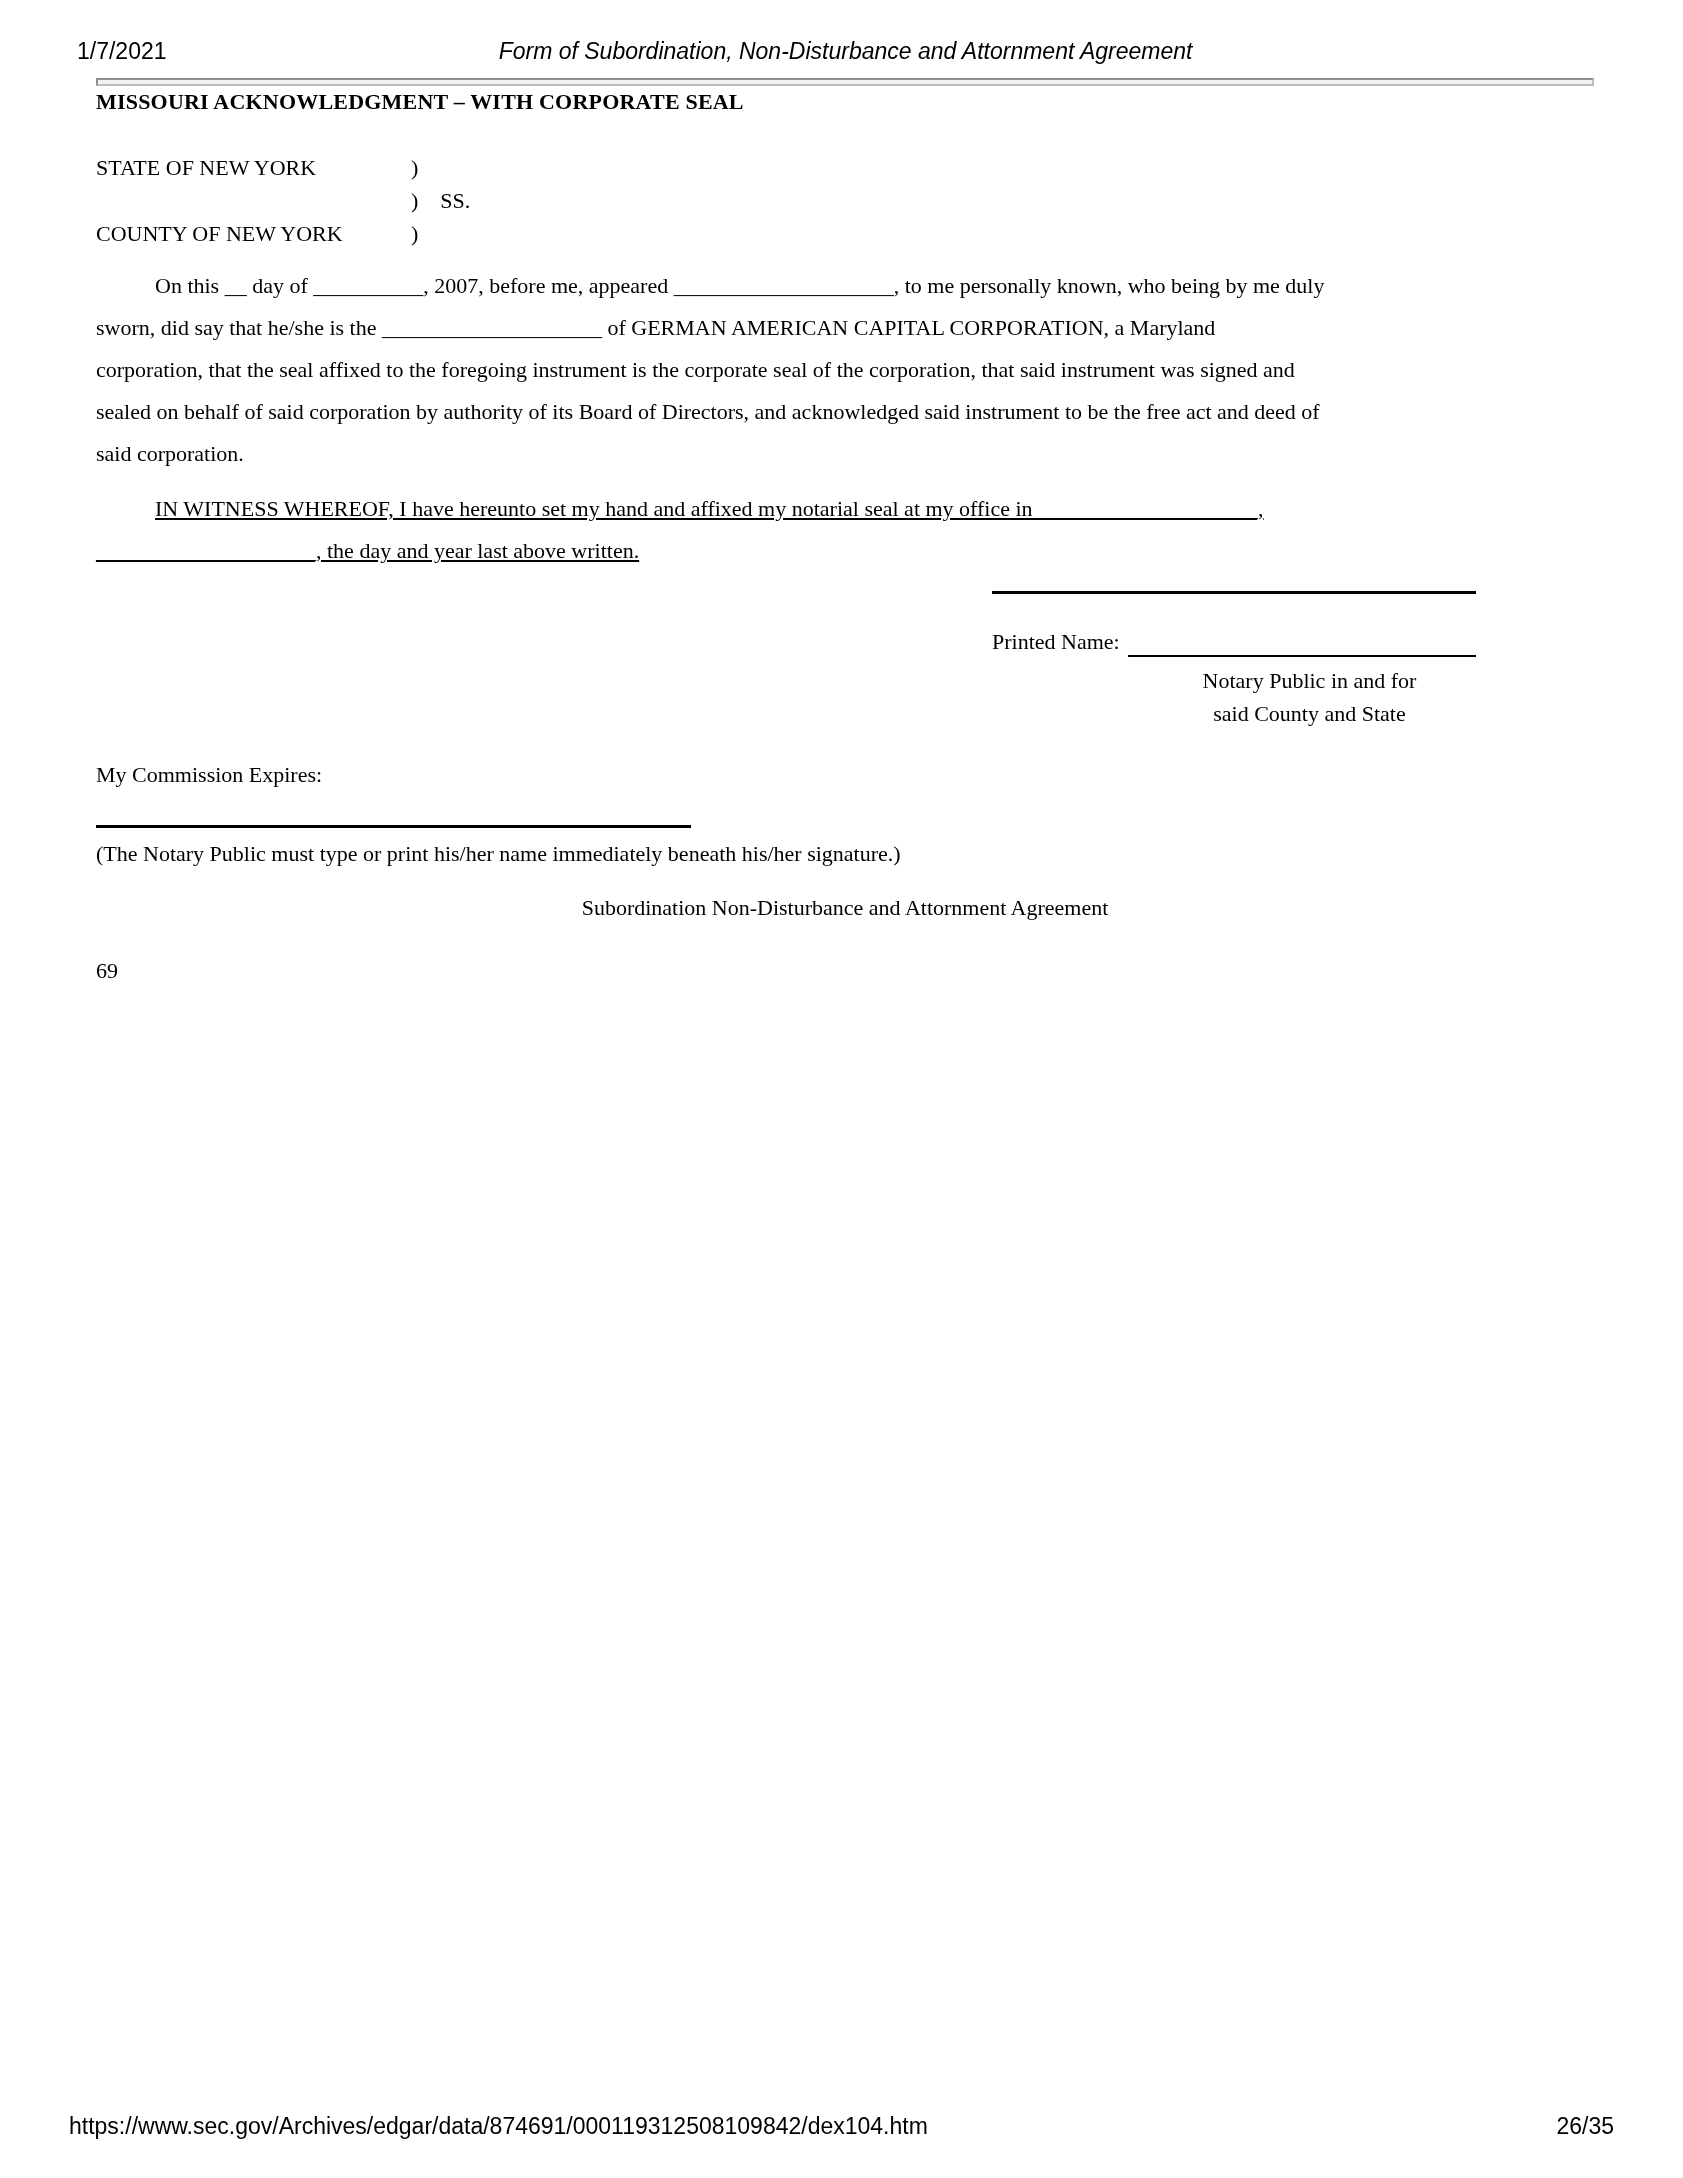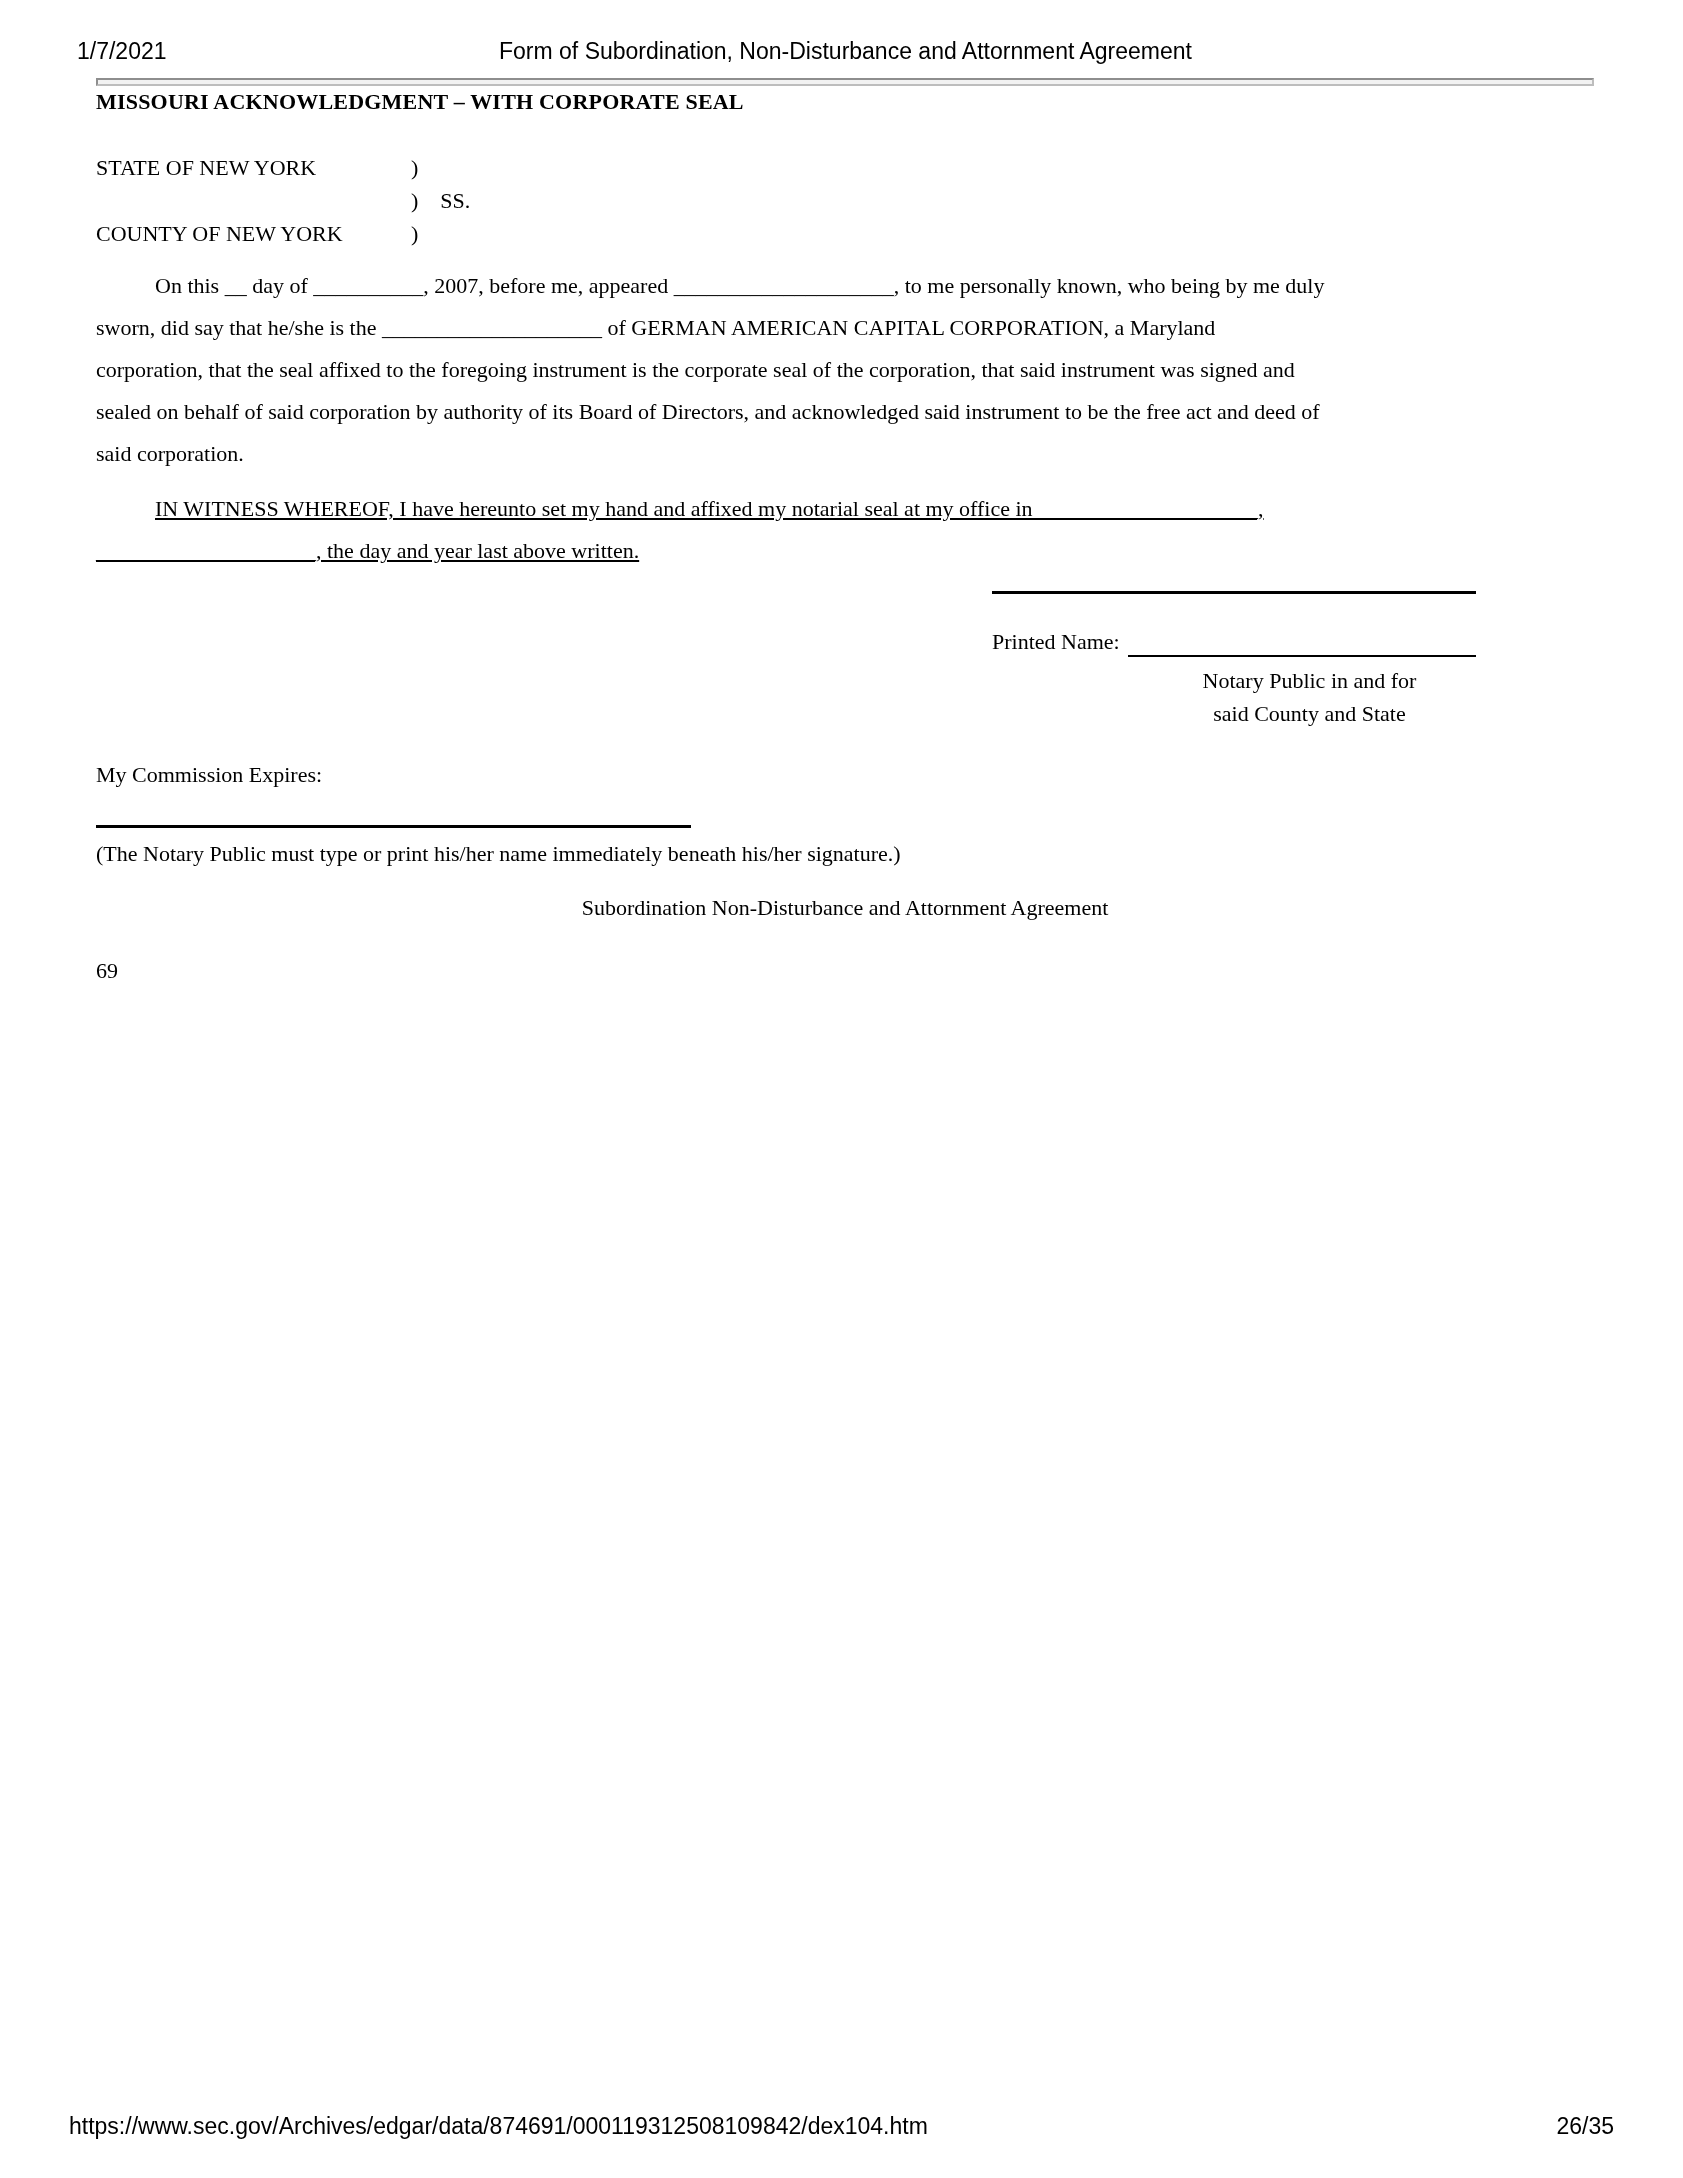--- a/index.html
+++ b/index.html
@@ -14,21 +14,21 @@
   
   .print-header {
     position:absolute; top:38px; left:0; right:0;
     display:flex; align-items:baseline;
     padding:0 69px;
     font-family:"Liberation Sans", sans-serif;
     font-size:23px; color:#000;margin-left:8px;
   }
   .print-header .side { flex:1 1 0; }
   .print-header .side.right { text-align:right; }
-  .print-header .center { flex:0 0 auto; text-align:right; }
+  .print-header .center { flex:0 0 auto; text-align:right;font-style:italic; }
   .print-footer {
     position:absolute; bottom:38px; left:0; right:0;
     display:flex; justify-content:space-between; align-items:baseline;
     padding:0 69px;
     font-family:"Liberation Sans", sans-serif;
     font-size:23px; color:#000;gap:24px;
   }
   
   .page-rule {
     position:absolute; top:78px; left:96px; width:1498px;

